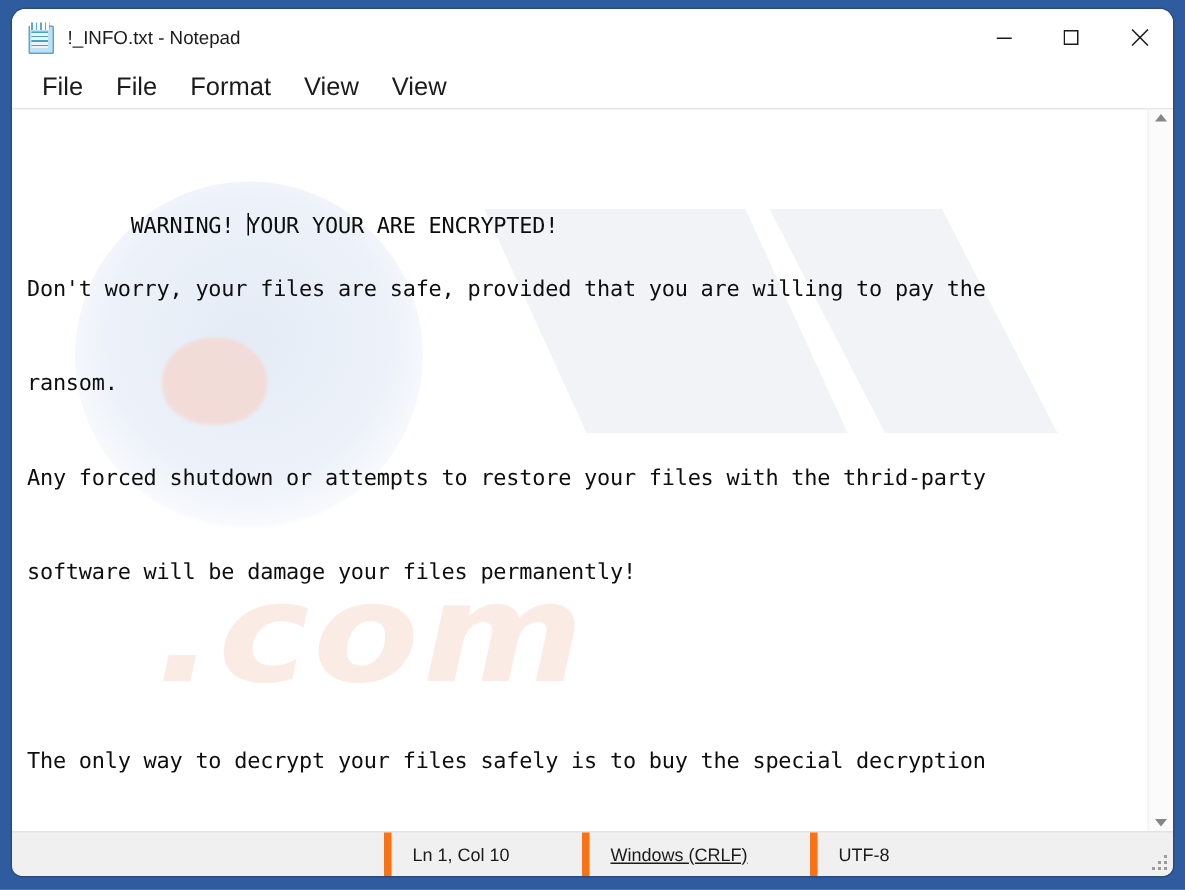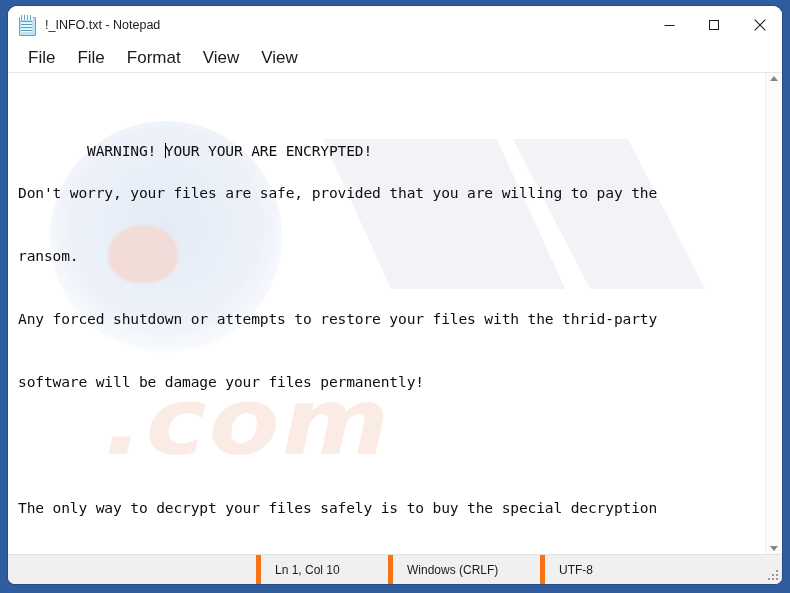--- a/index.html
+++ b/index.html
@@ -260,21 +260,21 @@
   #status-spacer { flex: 0 0 248px; }
   .status-cell {
     display: flex;
     align-items: center;
     border-left: 5px solid #f97316;
     padding-left: 14px;
     white-space: nowrap;
   }
   #cell-lncol  { flex: 0 0 113px; }
   #cell-zoom   { flex: 0 0 78px; }
-  #cell-eol    { flex: 0 0 133px; }
+  #cell-eol    { flex: 0 0 133px; text-decoration: underline; }
   #cell-enc    { flex: 1 1 auto; text-align: right; }
   #grip {
     position: absolute;
     right: 3px;
     bottom: 3px;
     width: 11px;
     height: 11px;
   }
   #grip i {
     position: absolute;

